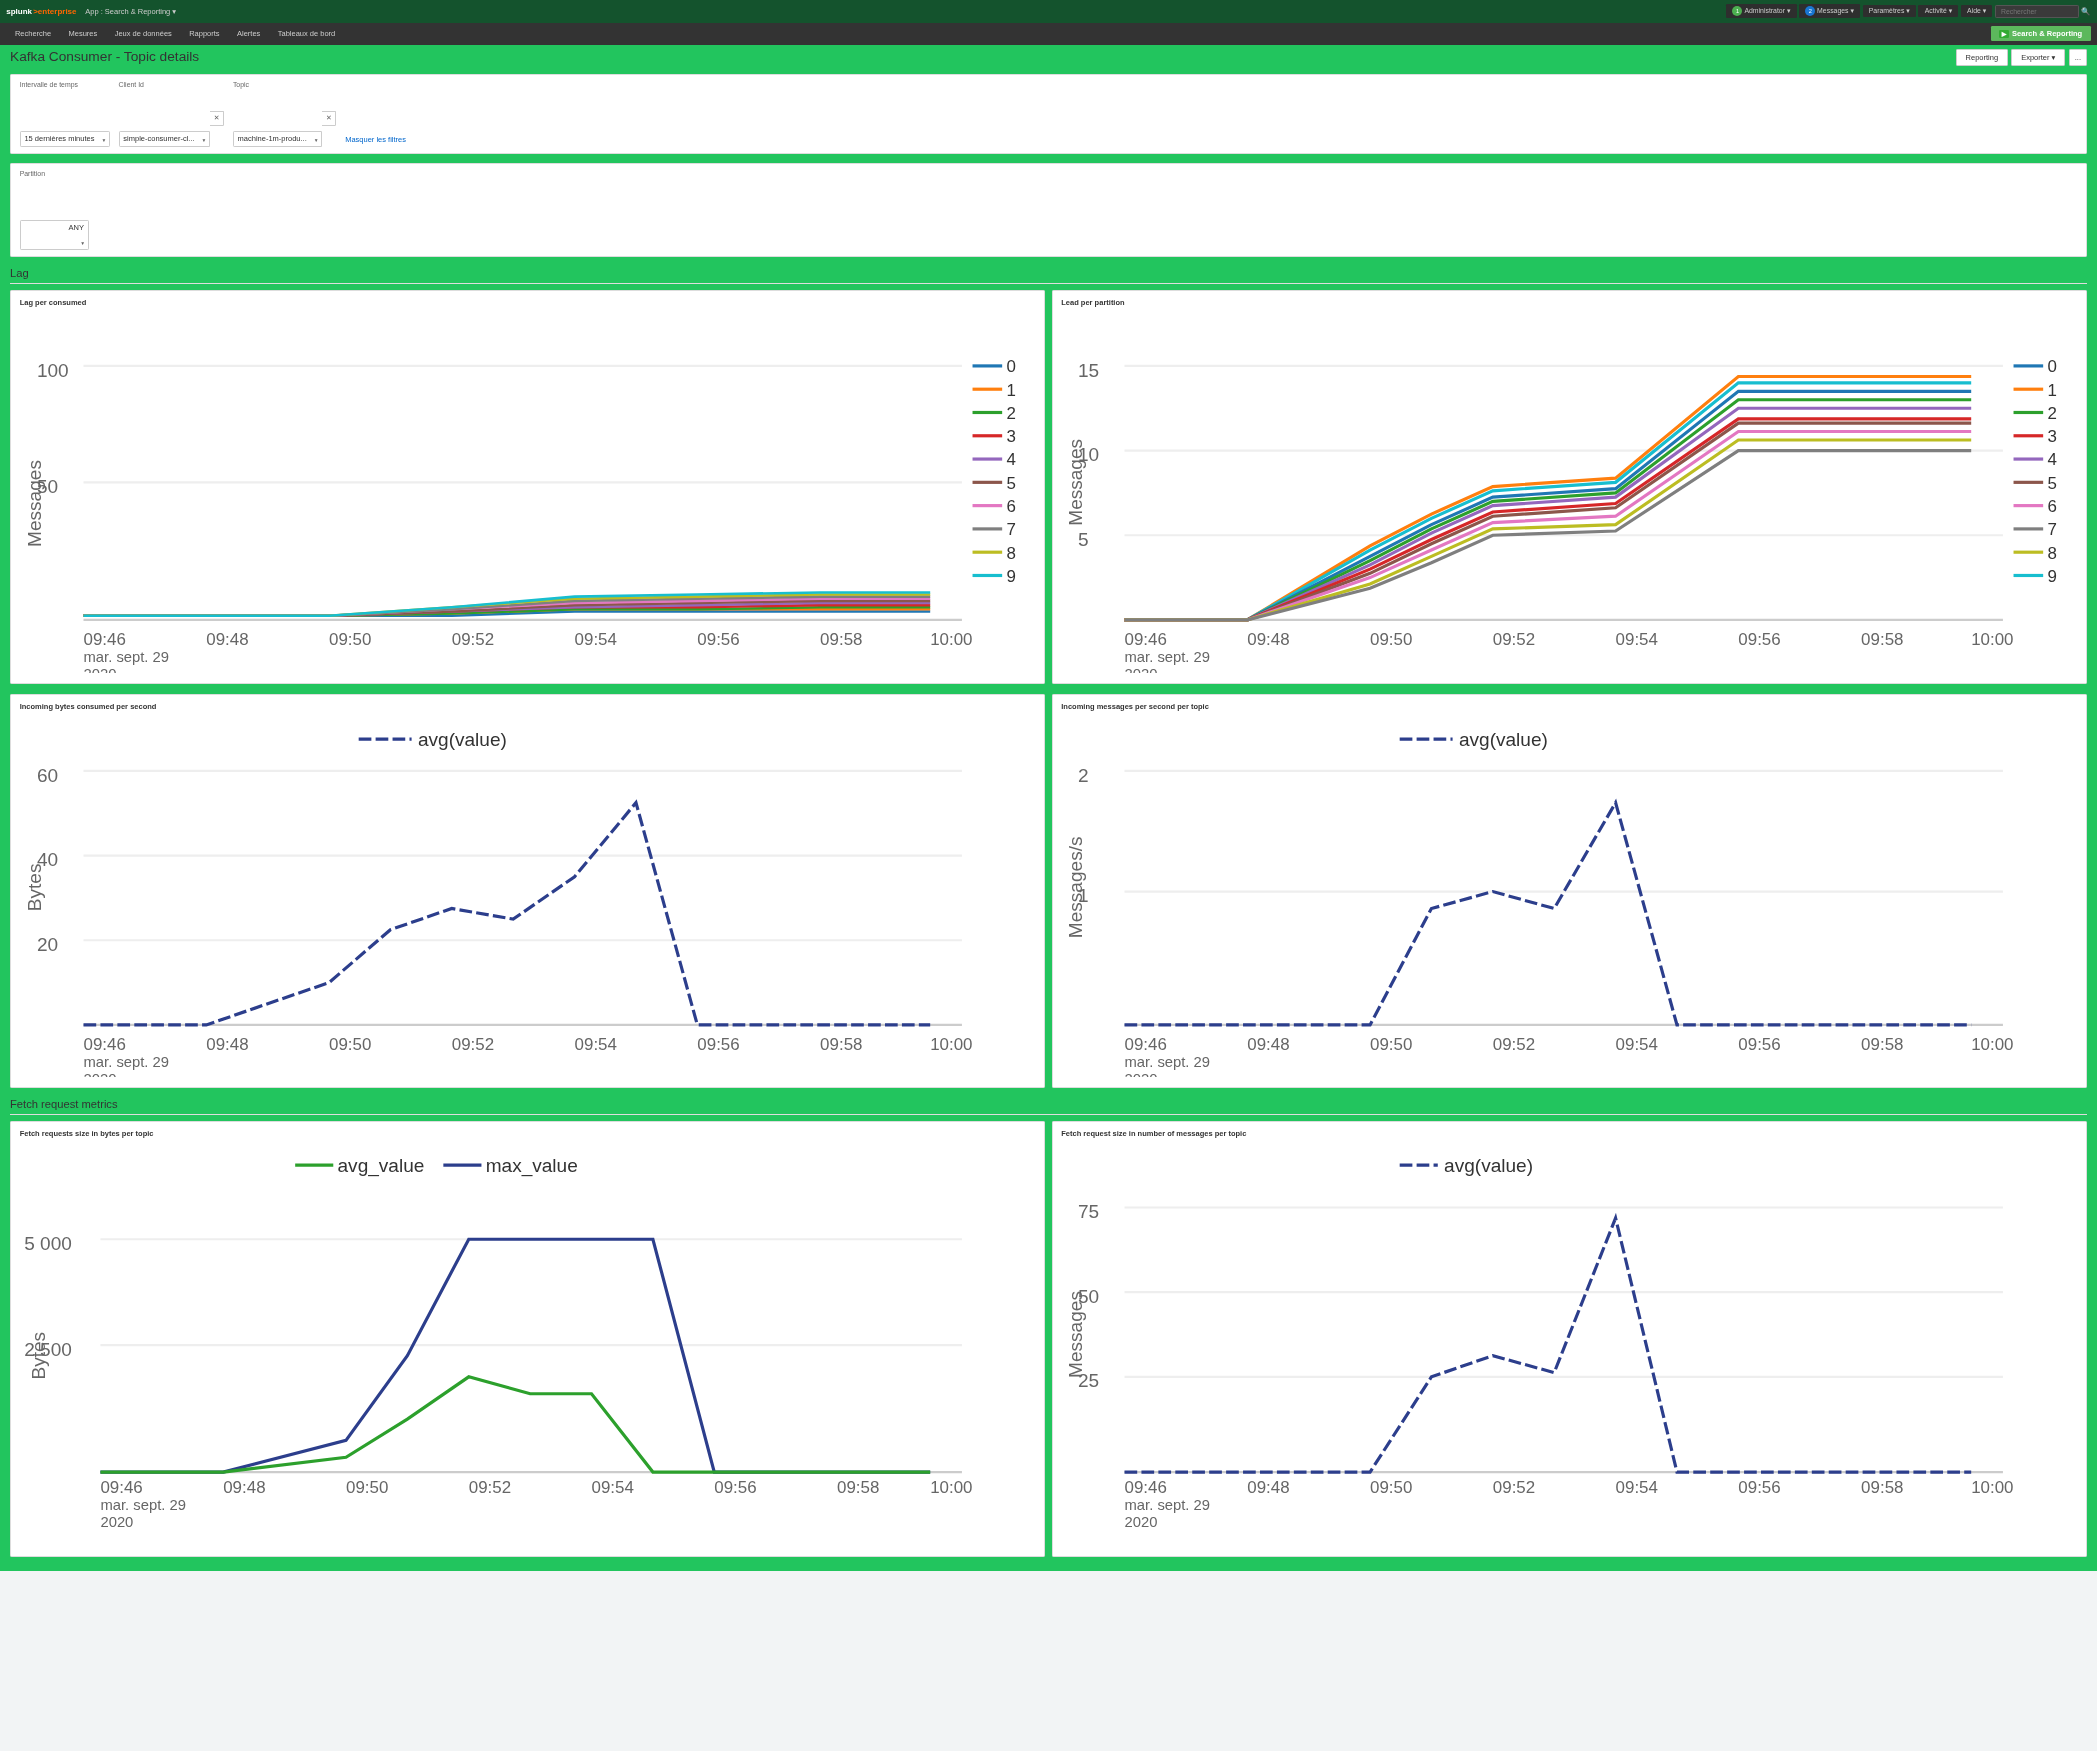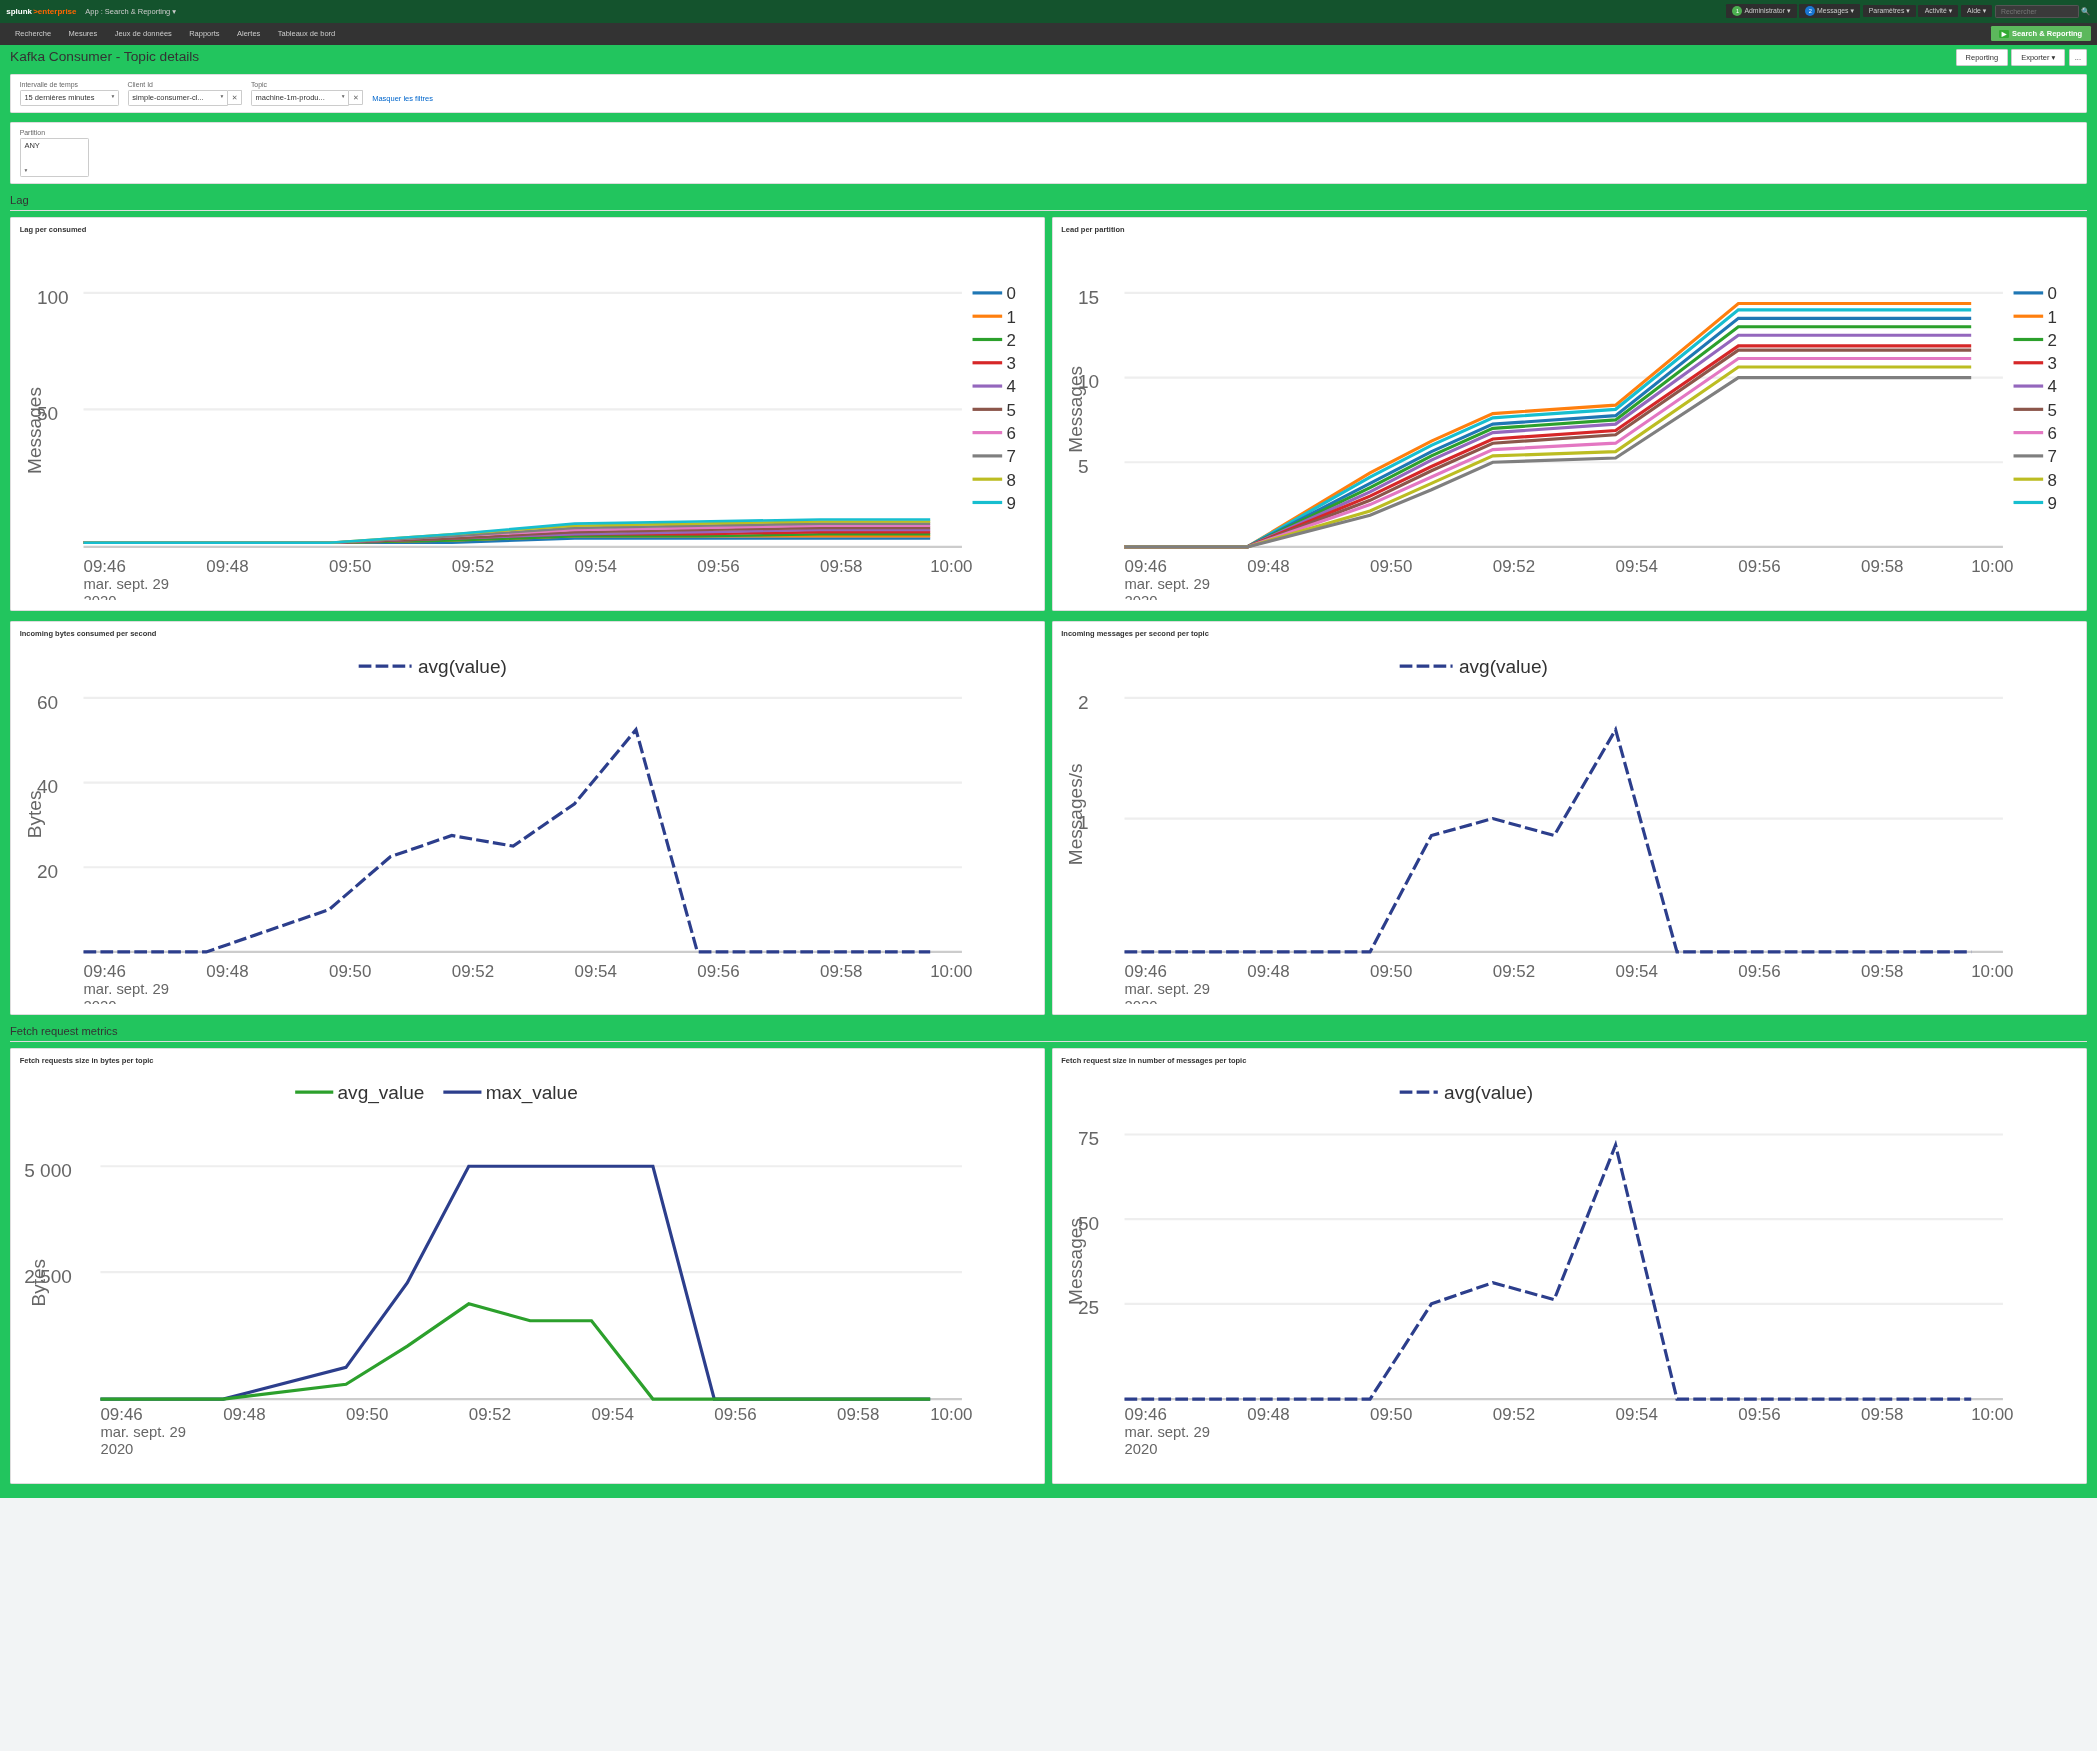--- a/index.html
+++ b/index.html
@@ -184,23 +184,24 @@
       gap: 0;
     }
     .select-control {
       border: 0.6px solid #ccc;
       background: #fff;
       padding: 2.5px 3.7px;
       font-size: 7.5px;
       border-radius: 1.2px 0 0 1.2px;
       cursor: pointer;
       display: flex;
-      align-items: flex-start;
-      gap: 17px;
+      align-items: flex-end;
+      gap: 8px;
       min-width: 69px;
+      margin-top: 41px;
     }
     .select-control-full {
       border-radius: 1.2px;
     }
     .select-arrow {
       font-size: 5.6px;
       color: #666;
     }
     .clear-btn {
       background: #fff;

